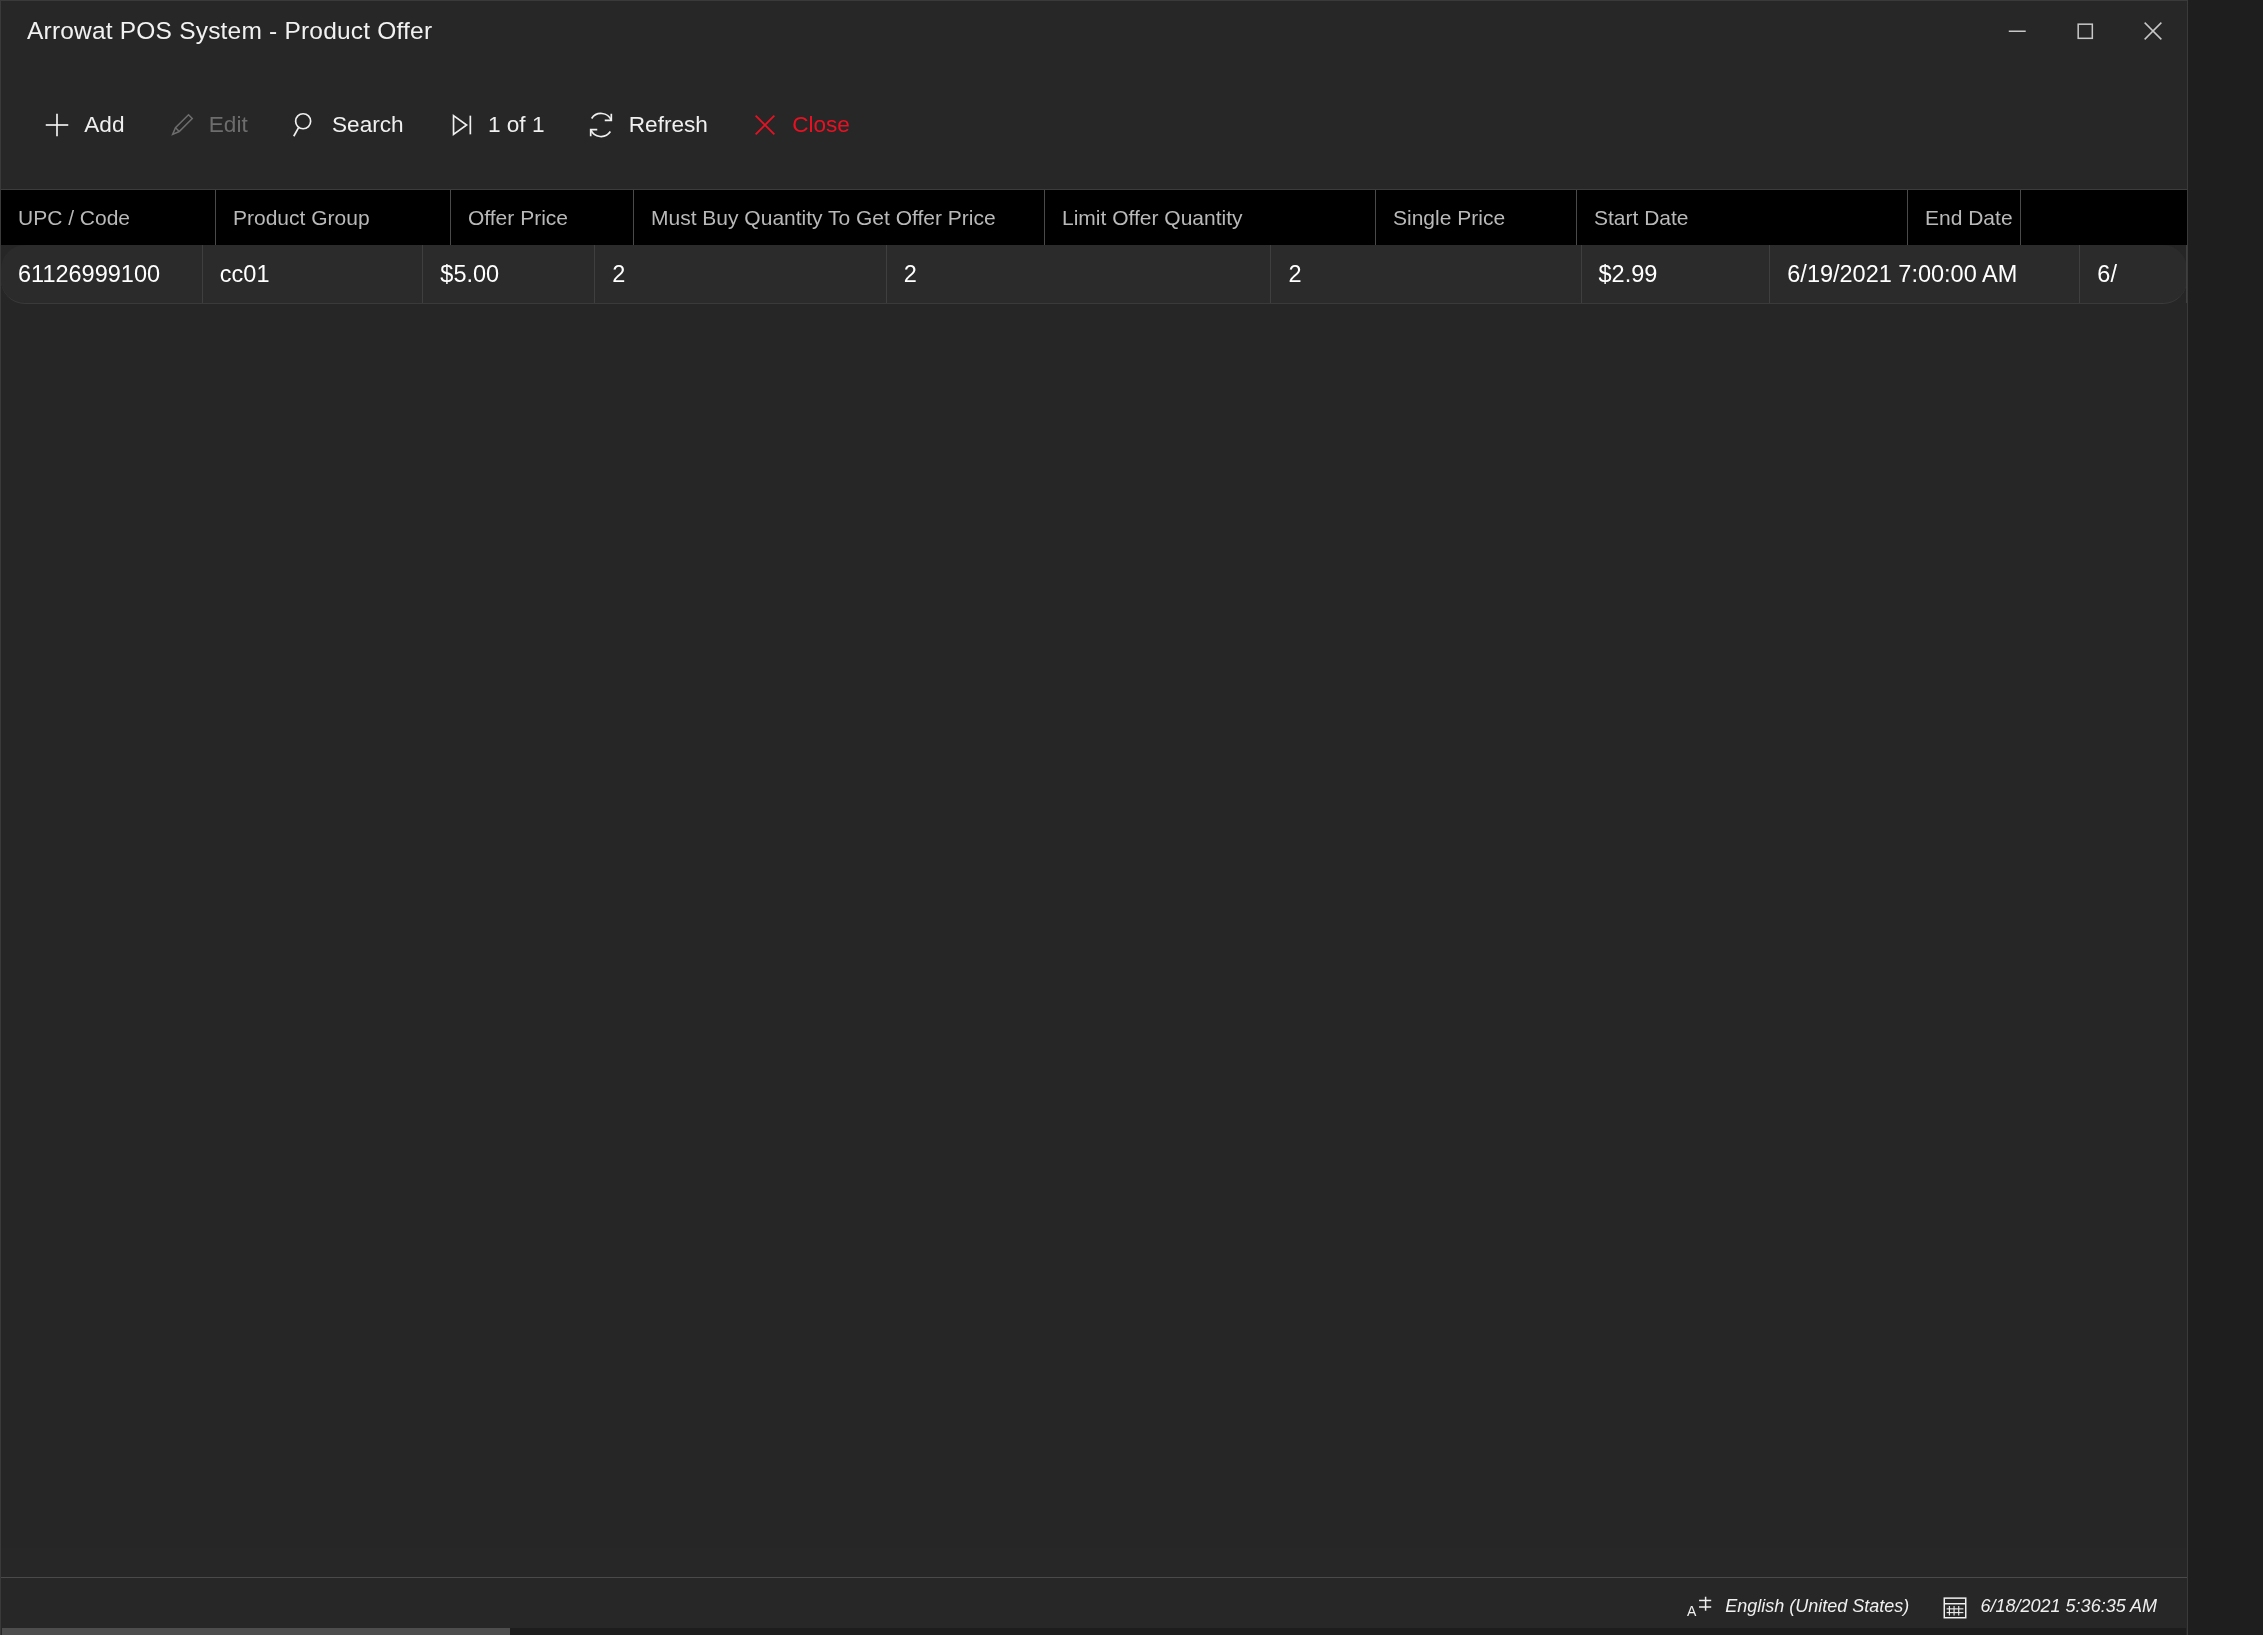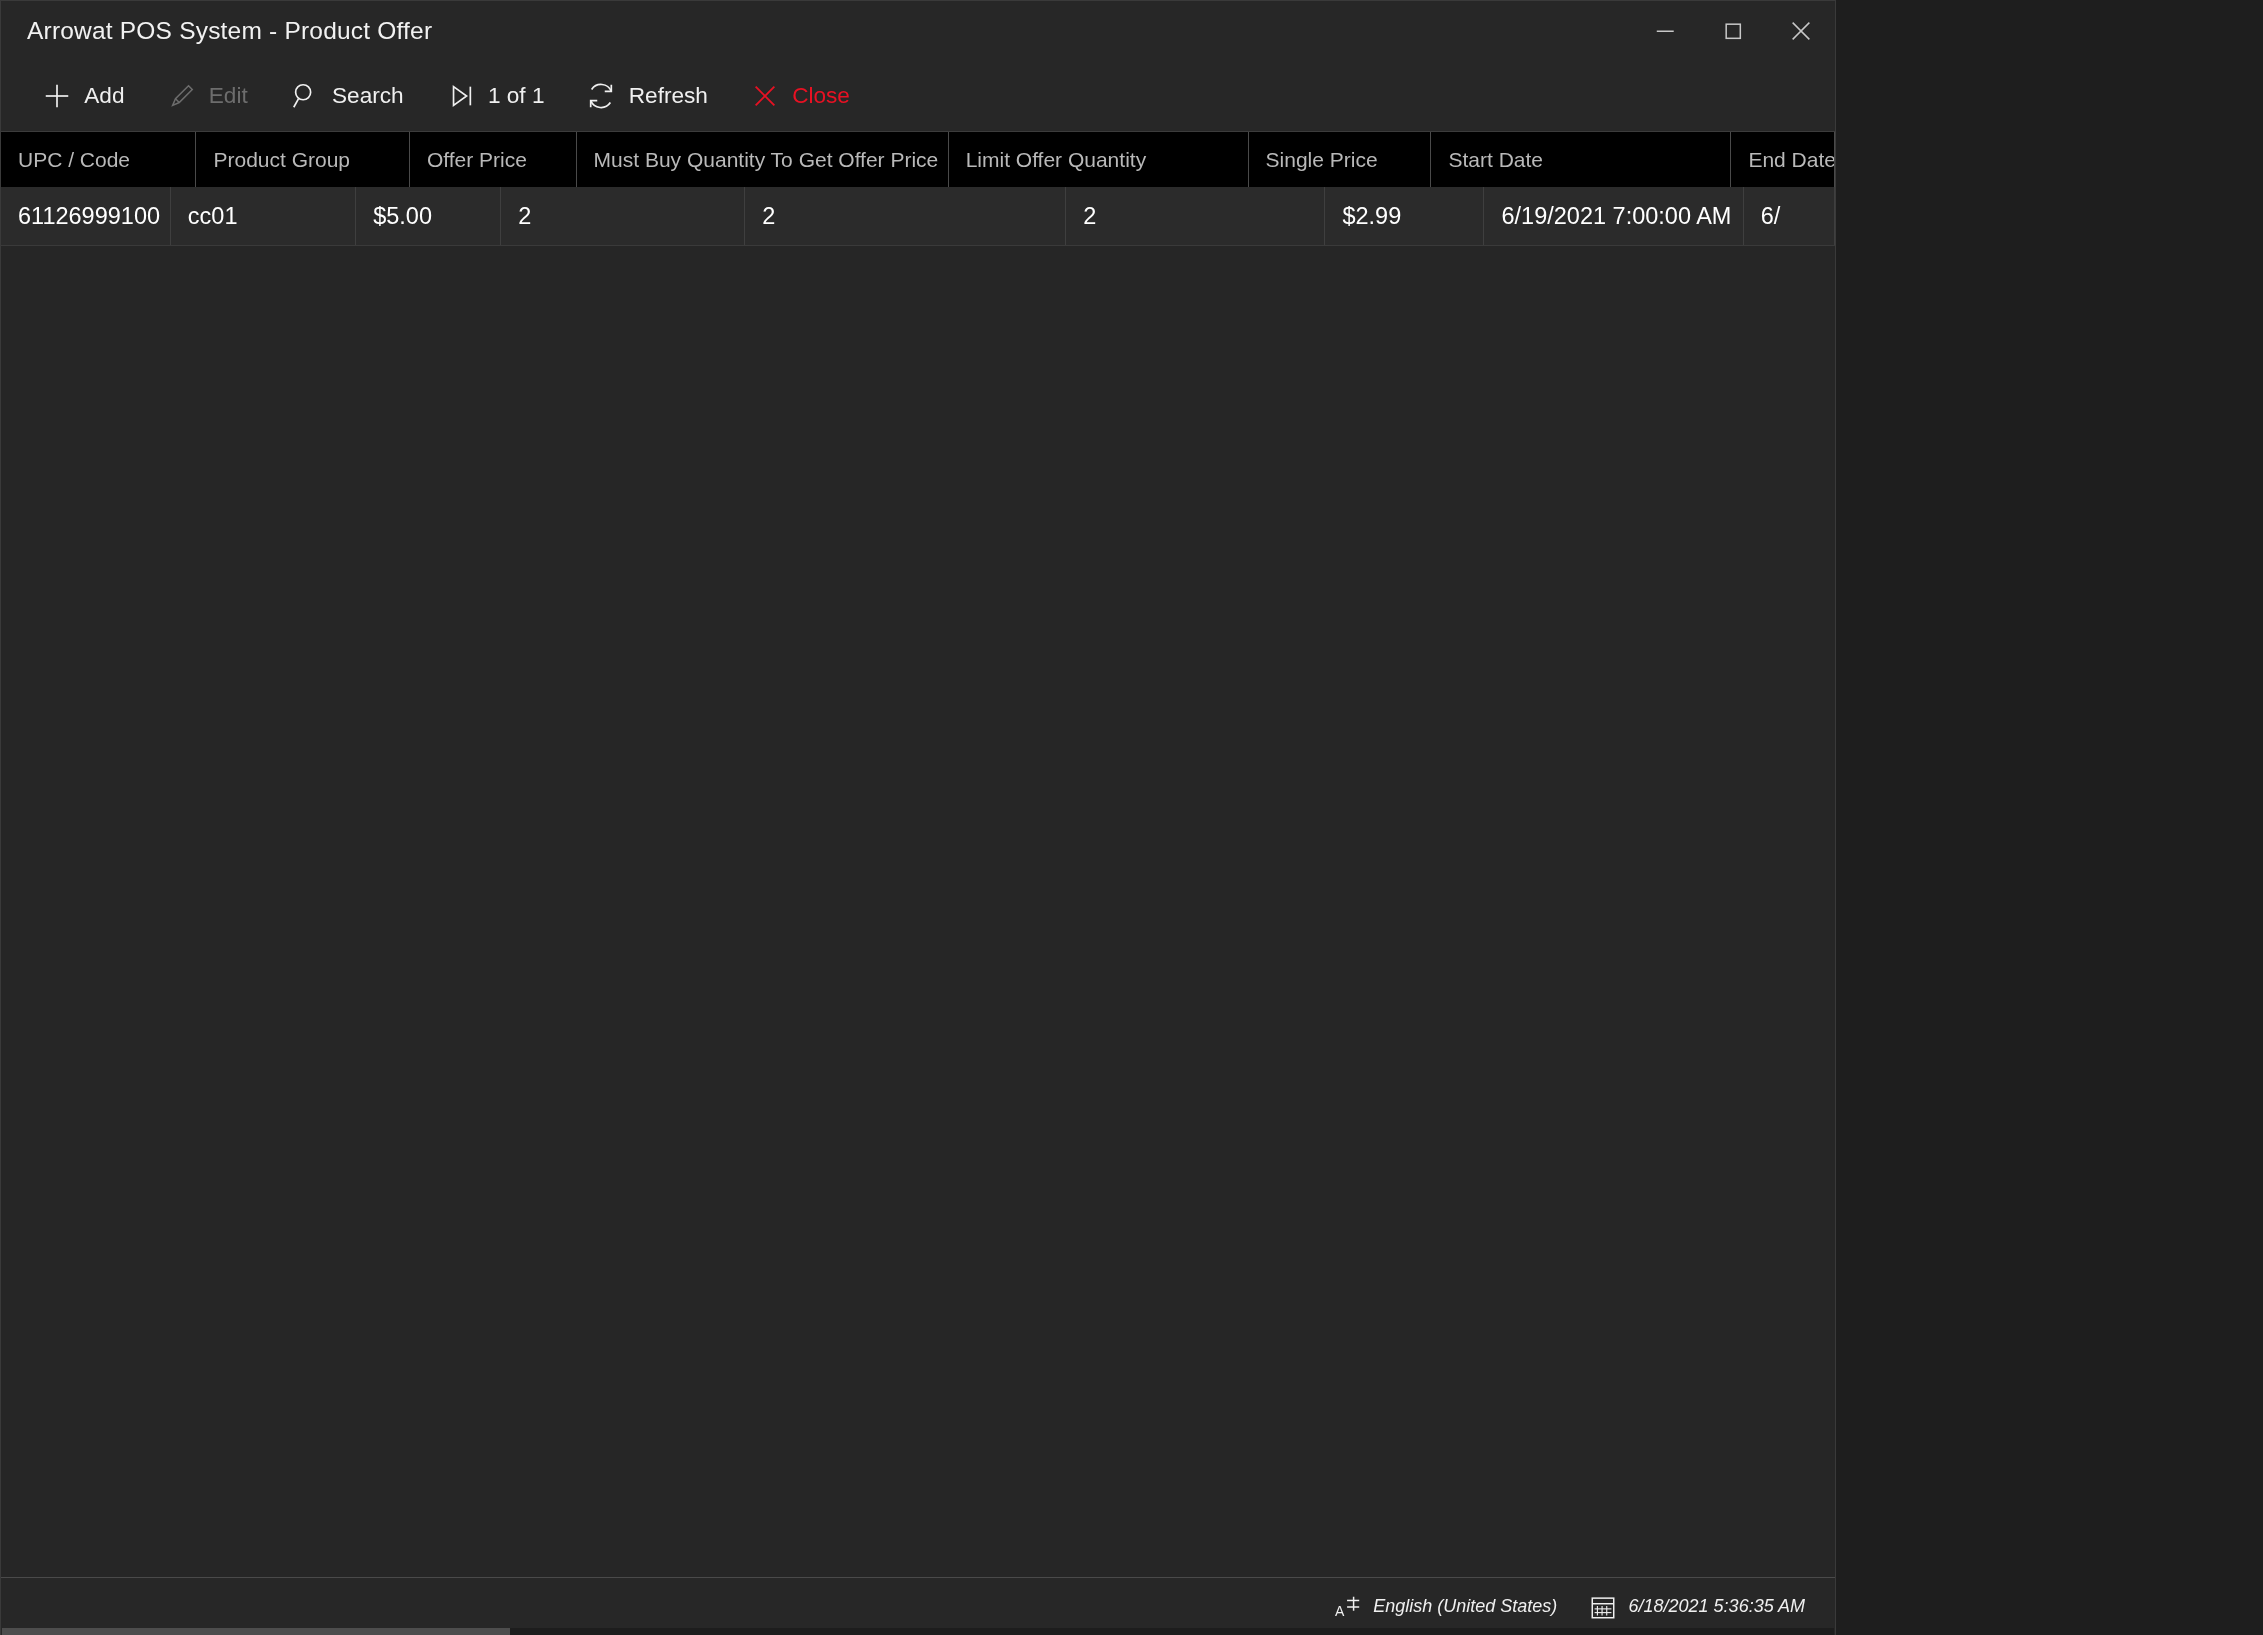--- a/index.html
+++ b/index.html
@@ -12,28 +12,29 @@
     width: 2264px;
     height: 1636px;
     overflow: hidden;
     font-family: "Liberation Sans", sans-serif;
     color: #ffffff;
     -webkit-font-smoothing: antialiased;
   }
 
   .window {
     position: relative;
-    width: 1836px;
+    width: 2188px;
     height: 1636px;
     background: #272727;
     box-sizing: border-box;
     border: 0.9px solid #3a3a3a;
     display: flex;
     flex-direction: column;
     overflow: hidden;
+    gap: 29px;
   }
 
   
   .titlebar {
     position: relative;
     height: 60px;
     flex: 0 0 60px;
     background: #272727;
     display: flex;
     align-items: center;
@@ -118,20 +119,21 @@
     border-right: 0.9px solid #4a4a4a;
     overflow: hidden;
     white-space: nowrap;
   }
   .grid-row {
     display: flex;
     height: 59px;
     background: #2b2b2b;
     border-bottom: 0.9px solid #3a3a3a;
     box-sizing: border-box;
+    border-radius: 24px;
   }
   .grid-row .cell {
     box-sizing: border-box;
     display: flex;
     align-items: center;
     padding-left: 17px;
     font-size: 23.5px;
     color: #ffffff;
     border-right: 0.9px solid #3f3f3f;
     overflow: hidden;

